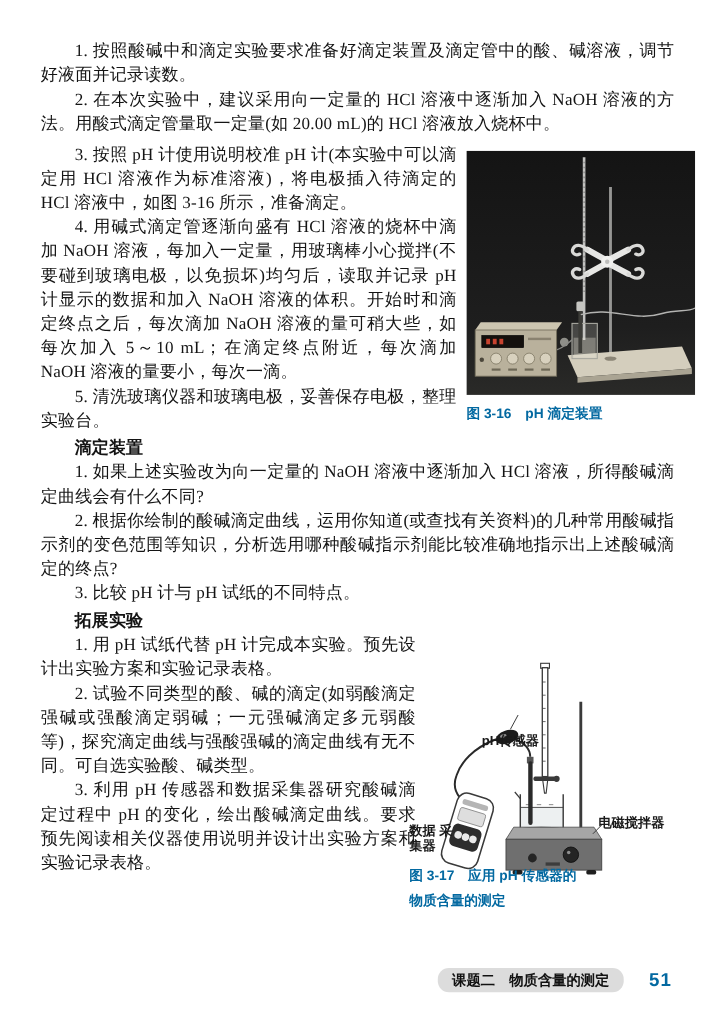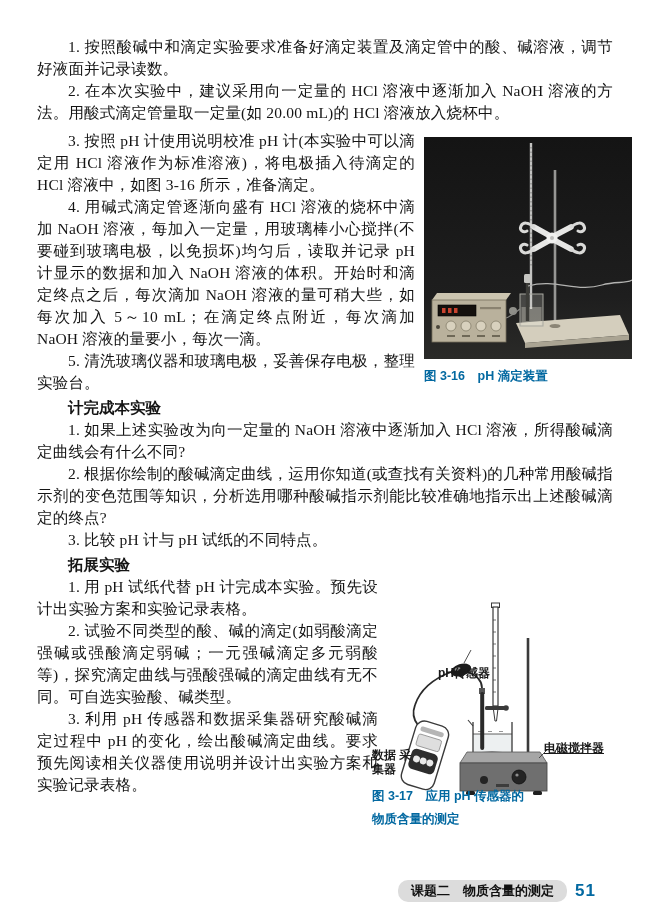--- a/index.html
+++ b/index.html
@@ -19,44 +19,44 @@
   .fig316 svg{display:block;}
   .fig-caption{font-family:"Liberation Sans","DejaVu Sans",sans-serif;font-weight:bold;
         font-size:12.5px;color:#0369a1;line-height:16px;}
   .fig316 .fig-caption{width:172px;margin-top:9px;}
   .fig317{position:absolute;left:372px;top:600px;width:268px;height:262px;}
   .fig317 svg{display:block;position:absolute;left:0;top:0;}
   .fig-label{position:absolute;font-family:"Liberation Sans","DejaVu Sans",sans-serif;
         font-weight:bold;font-size:12px;line-height:14px;color:#1a1a1a;white-space:nowrap;}
   .lbl-sensor{left:66px;top:30px;margin-top:36px;}
   .lbl-collector{left:0px;top:148px;width:42px;white-space:normal;}
-  .lbl-stirrer{left:172px;top:141px;text-decoration:underline;}
+  .lbl-stirrer{left:172px;top:141px;}
   .cap317{position:absolute;left:0;top:188px;width:216px;}
   .cap317 .l2{margin-top:7px;}
   
-  .footer{position:absolute;left:398px;top:880px;display:flex;align-items:center;gap:8px;}
+  .footer{position:absolute;left:398px;top:880px;display:flex;align-items:center;gap:23px;}
   .footer-pill{background:#dcdcdc;border-radius:10px;padding:2px 13px;
         font-family:"Liberation Sans","DejaVu Sans",sans-serif;font-weight:bold;
         font-size:13px;color:#111;white-space:nowrap;}
   .page-num{font-family:"Liberation Sans","DejaVu Sans",sans-serif;font-weight:bold;
         font-size:17px;color:#0369a1;letter-spacing:1px;}
 </style>
 </head>
 <body>
 
 <div class="page">
 
   <div class="text-col">
     <p class="para">1. 按照酸碱中和滴定实验要求准备好滴定装置及滴定管中的酸、碱溶液，调节好液面并记录读数。</p>
     <p class="para">2. 在本次实验中，建议采用向一定量的 HCl 溶液中逐渐加入 NaOH 溶液的方法。用酸式滴定管量取一定量(如 20.00 mL)的 HCl 溶液放入烧杯中。</p>
     <p class="para narrow gap-sm">3. 按照 pH 计使用说明校准 pH 计(本实验中可以滴定用 HCl 溶液作为标准溶液)，将电极插入待滴定的 HCl 溶液中，如图 3-16 所示，准备滴定。</p>
     <p class="para narrow">4. 用碱式滴定管逐渐向盛有 HCl 溶液的烧杯中滴加 NaOH 溶液，每加入一定量，用玻璃棒小心搅拌(不要碰到玻璃电极，以免损坏)均匀后，读取并记录 pH 计显示的数据和加入 NaOH 溶液的体积。开始时和滴定终点之后，每次滴加 NaOH 溶液的量可稍大些，如每次加入 5～10 mL；在滴定终点附近，每次滴加 NaOH 溶液的量要小，每次一滴。</p>
     <p class="para narrow">5. 清洗玻璃仪器和玻璃电极，妥善保存电极，整理实验台。</p>
 
-    <h3 class="sec-head">计完成本实验</h3>
+    <h3 class="sec-head">滴定装置</h3>
     <p class="para">1. 如果上述实验改为向一定量的 NaOH 溶液中逐渐加入 HCl 溶液，所得酸碱滴定曲线会有什么不同?</p>
     <p class="para">2. 根据你绘制的酸碱滴定曲线，运用你知道(或查找有关资料)的几种常用酸碱指示剂的变色范围等知识，分析选用哪种酸碱指示剂能比较准确地指示出上述酸碱滴定的终点?</p>
     <p class="para">3. 比较 pH 计与 pH 试纸的不同特点。</p>
 
     <h3 class="sec-head">拓展实验</h3>
     <p class="para narrow2">1. 用 pH 试纸代替 pH 计完成本实验。预先设计出实验方案和实验记录表格。</p>
     <p class="para narrow2">2. 试验不同类型的酸、碱的滴定(如弱酸滴定强碱或强酸滴定弱碱；一元强碱滴定多元弱酸等)，探究滴定曲线与强酸强碱的滴定曲线有无不同。可自选实验酸、碱类型。</p>
     <p class="para narrow2">3. 利用 pH 传感器和数据采集器研究酸碱滴定过程中 pH 的变化，绘出酸碱滴定曲线。要求预先阅读相关仪器使用说明并设计出实验方案和实验记录表格。</p>
   </div>
 

